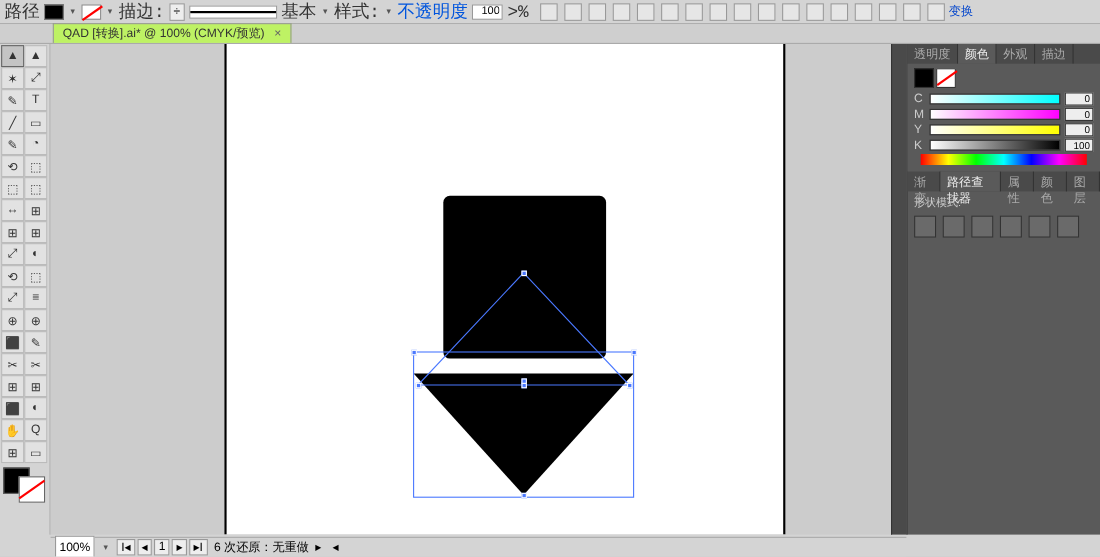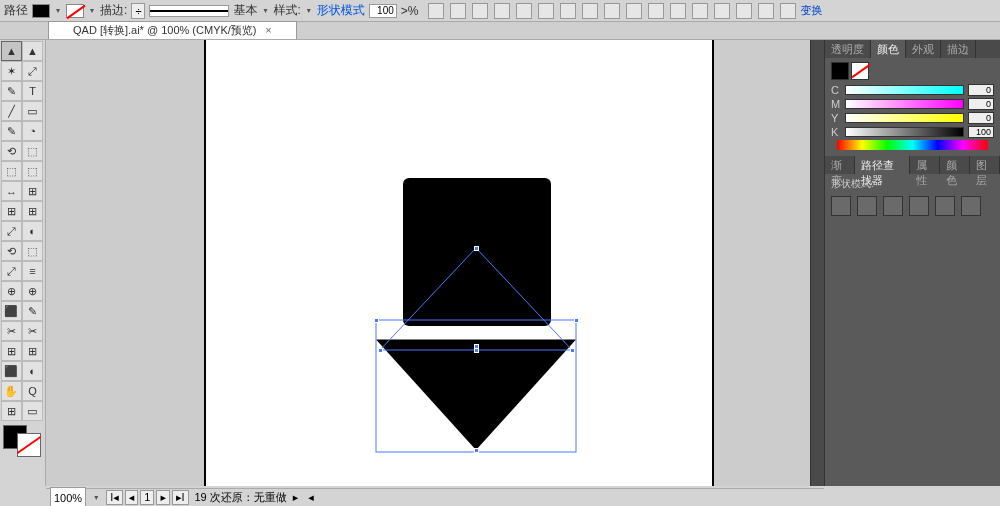--- a/index.html
+++ b/index.html
@@ -1,35 +1,35 @@
 <!DOCTYPE html>
 <html><head>
 <meta charset="utf-8">
 <style>
 * { margin: 0; padding: 0; box-sizing: border-box; font-family: "Microsoft YaHei", Arial, sans-serif; font-size: 11px; }
 body { width: 1000px; height: 506px; background: #d4d4d4; overflow: hidden; position: relative; }
 
 
 .topbar { height: 22px; background: #d4d4d4; display: flex; align-items: center; padding: 0 4px; gap: 4px; border-bottom: 1px solid #aaa; }
-.topbar .label { font-size: 12px; color: #333; }
+.topbar .label { font-size: 16px; color: #333; font-family: Liberation Mono, monospace; }
 .swatch-fill { width: 18px; height: 14px; background: #000; border: 1px solid #888; }
 .swatch-stroke { width: 18px; height: 14px; background: #fff; border: 1px solid #888; position: relative; }
 .swatch-stroke::after { content: ""; position: absolute; left: -2px; top: 6px; width: 22px; height: 2px; background: red; transform: rotate(-35deg); }
 .stroke-dd { border: 1px solid #999; padding: 0 3px; background: #eee; height: 16px; display: flex; align-items: center; }
 .line-preview { width: 80px; height: 12px; border: 1px solid #999; background: #fff; display: flex; align-items: center; }
 .line-preview .l { flex: 1; height: 2px; background: #000; }
 .dd-arrow { font-size: 8px; color: #555; padding: 0 2px; }
 .topicons { display: flex; gap: 6px; margin-left: 6px; }
 .topicons .ic { width: 16px; height: 16px; border: 1px solid #999; background: #e6e6e6; }
 .opacity-input { width: 28px; height: 14px; border: 1px solid #999; background: #fff; font-size: 10px; text-align: right; padding: 0 2px; }
 .convert-link { color: #0044cc; font-size: 11px; }
 
 
 .doctab-row { height: 18px; background: #cfcfcf; border-bottom: 1px solid #aaa; display: flex; align-items: flex-end; padding-left: 48px; }
-.doctab { background: #ffffff; border: 1px solid #999; border-bottom: none; padding: 1px 24px; font-size: 10px; color: #333; text-align: center; }
+.doctab { background: #bef264; border: 1px solid #999; border-bottom: none; padding: 1px 8px; font-size: 10px; color: #333; text-align: center; }
 .doctab .x { margin-left: 6px; color: #666; cursor: pointer; }
 
 
 .main { display: flex; height: 446px; }
 .toolpanel { width: 46px; background: #d4d4d4; display: flex; flex-wrap: wrap; padding: 1px; gap: 0; align-content: flex-start; border-right: 1px solid #aaa; }
 .toolpanel .t { width: 21px; height: 20px; border: 1px solid #bbb; background: #e2e2e2; display: flex; align-items: center; justify-content: center; font-size: 11px; color: #333; cursor: pointer; }
 .toolpanel .t.sel { background: #c4c4c4; border-color: #666; }
 .colorwell { width: 42px; height: 36px; position: relative; margin-top: 2px; }
 .cw-fill { position: absolute; left: 2px; top: 2px; width: 24px; height: 24px; background: #000; border: 1px solid #666; }
 .cw-stroke { position: absolute; right: 2px; bottom: 2px; width: 24px; height: 24px; background: #fff; border: 1px solid #666; }
@@ -85,21 +85,21 @@
   <div class="stroke-dd">
     <span>÷</span>
   </div>
   <div class="line-preview">
       <div class="l"></div>
     </div>
   <span class="label">基本</span>
   <span class="dd-arrow">▾</span>
   <span class="label">样式:</span>
   <span class="dd-arrow">▾</span>
-  <span class="label" style="color:#0055dd">形状模式</span>
+  <span class="label" style="color:#0055dd">不透明度</span>
   <input class="opacity-input" value="100" style="">
   <span class="label">&gt;%</span>
   <div class="topicons">
     <div class="ic"></div>
     <div class="ic"></div>
     <div class="ic"></div>
     <div class="ic"></div>
     <div class="ic"></div>
     <div class="ic"></div>
     <div class="ic"></div>
@@ -256,16 +256,16 @@
 <div class="statusbar">
   <span class="zoom">100%</span>
   <span class="dd-arrow">▾</span>
   <div class="nav">
     <span>I◂</span>
     <span>◂</span>
     <span>1</span>
     <span>▸</span>
     <span>▸I</span>
   </div>
-  <span>19 次还原：无重做</span>
+  <span>6 次还原：无重做</span>
   <span>▸</span>
   <span style="margin-left:4px">◂</span>
 </div>
 
 </body></html>

